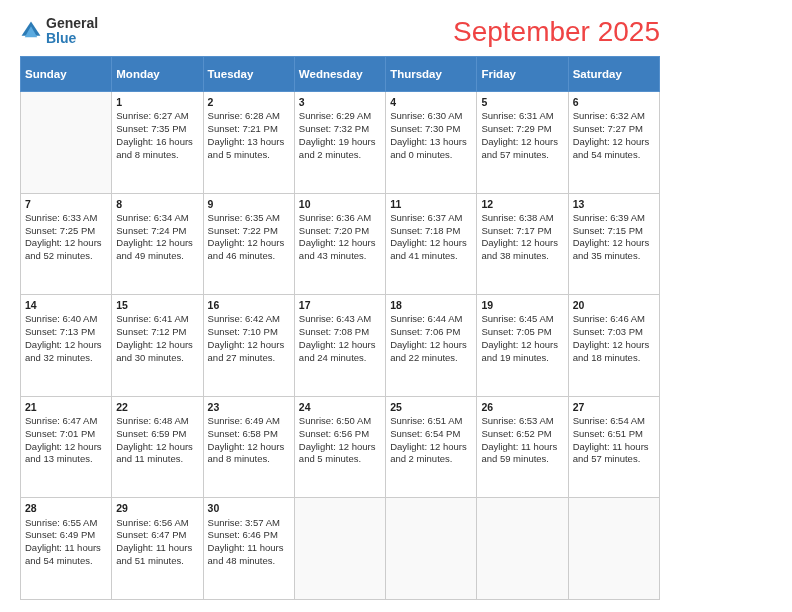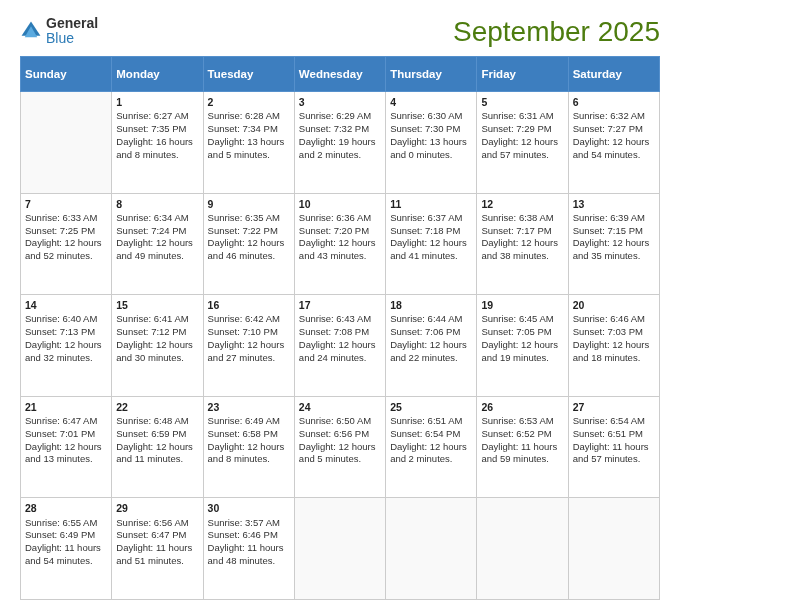--- a/index.html
+++ b/index.html
@@ -33,35 +33,35 @@
       flex-direction: column;
       line-height: 1.1;
     }
     .logo-general {
       font-size: 14px;
       font-weight: bold;
       color: #333;
     }
     .logo-blue {
       font-size: 14px;
-      font-weight: normal;
+      font-weight: bold;
       color: #2c7bb6;
     }
     .logo-icon {
       width: 22px;
       height: 22px;
       margin-right: 2px;
     }
     .title-block {
       text-align: right;
     }
     .title-block h1 {
       font-size: 28px;
       font-weight: normal;
-      color: #4d7c0f;
+      color: #ef4444;
     }
     .title-block h2 {
       font-size: 13px;
       font-weight: normal;
       color: #444;
     }
     .calendar {
       flex: 1;
       border: 1px solid #ccc;
       border-collapse: collapse;
@@ -133,21 +133,21 @@
           <td class="empty-cell"></td>
           <td>
             <span class="day-number">1</span>
             <div>Sunrise: 6:27 AM</div>
             <div>Sunset: 7:35 PM</div>
             <div>Daylight: 16 hours and 8 minutes.</div>
           </td>
           <td>
             <span class="day-number">2</span>
             <div>Sunrise: 6:28 AM</div>
-            <div>Sunset: 7:34 PM</div>
+            <div>Sunset: 7:21 PM</div>
             <div>Daylight: 13 hours and 5 minutes.</div>
           </td>
           <td>
             <span class="day-number">3</span>
             <div>Sunrise: 6:29 AM</div>
             <div>Sunset: 7:32 PM</div>
             <div>Daylight: 19 hours and 2 minutes.</div>
           </td>
           <td>
             <span class="day-number">4</span>

